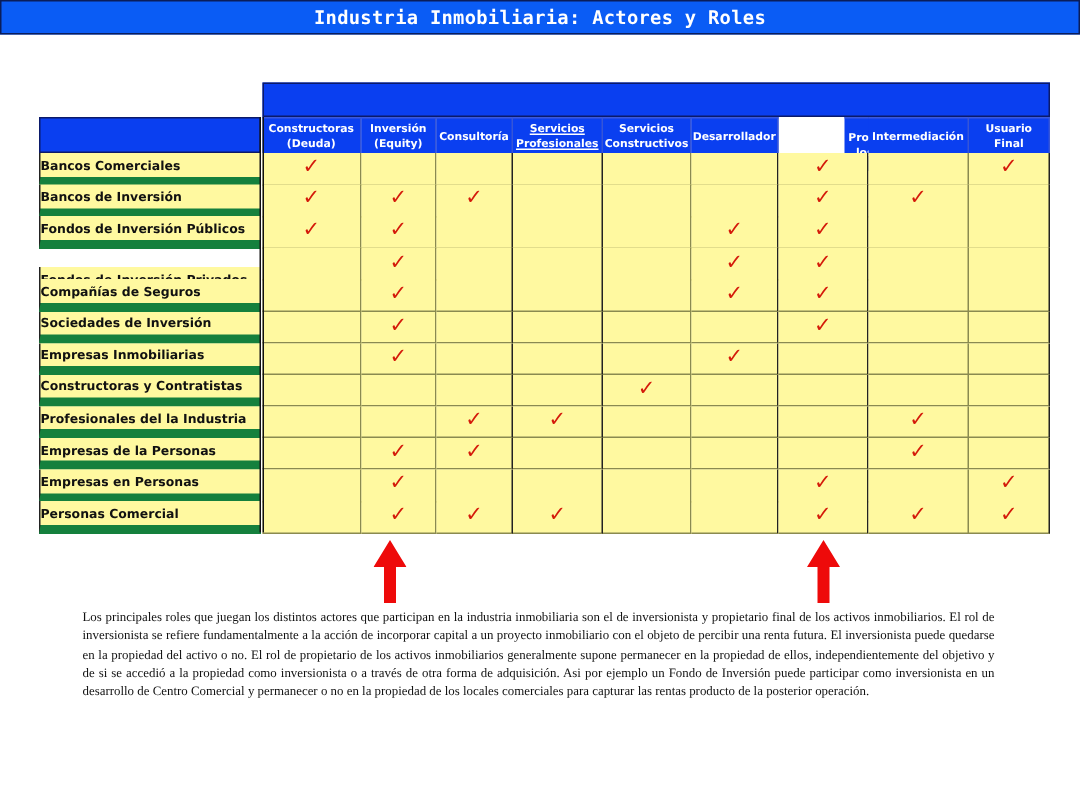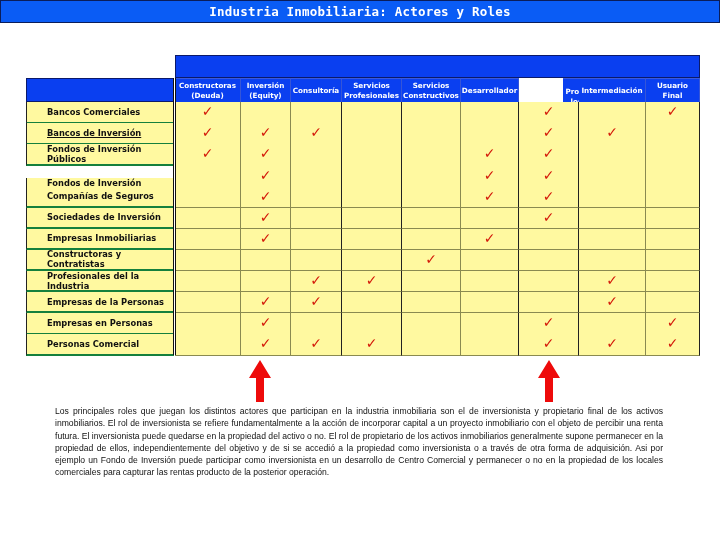--- a/index.html
+++ b/index.html
@@ -8,39 +8,39 @@
   .titlebar { position:absolute; left:0; top:0; width:718px; height:21px; background:#0a5cf5;
               border:1px solid #0a1d5a; color:#ffffff; font-family:"DejaVu Sans Mono", monospace;
               font-size:12.5px; font-weight:bold; text-align:center; line-height:21px; letter-spacing:0.2px; }
   .abs { position:absolute; box-sizing:border-box; }
   .hdr { background:#0a3ff0; color:#ffffff; font-weight:bold; display:flex; align-items:center; justify-content:center; text-align:center; }
   .rolhdr { font-size:12px; border:1px solid #0b1a6a; }
   .actorhdr { font-size:11px; border:1px solid #0b1a6a; }
   .colhdr { font-size:7.2px; line-height:10px; border-right:1px solid #3555d8; border-top:1px solid #3a5ae0; }
   .cell { background:#fff9a0; border-right:1px solid #8a8a50; border-bottom:1px solid #8a8a50; }
   .cell.dark { border-right:1px solid #222; }
-  .actorcell { background:#fff9a0; border-bottom:2px solid #15803d; font-size:8.3px; font-weight:bold; color:#111;
-               padding-left:20px; display:flex; align-items:center; }
+  .actorcell { background:#fff9a0; border-bottom:6px solid #15803d; font-size:8.3px; font-weight:bold; color:#111;
+               padding-left:0; display:flex; align-items:center; }
   .check { position:absolute; left:50%; top:50%; transform:translate(-50%,-55%); color:#d41a0a; font-size:14px; font-weight:bold; line-height:1; }
-  .para { position:absolute; left:55px; top:405px; width:608px; font-family:Liberation Sans, sans-serif;
+  .para { position:absolute; left:55px; top:405px; width:608px; font-family:Liberation Serif, serif;
           font-size:8.6px; line-height:12.3px; color:#111; text-align:justify; }
   .arrow { position:absolute; }
 </style>
 </head>
 <body>
 
 <div class="titlebar">Industria Inmobiliaria:   Actores y Roles</div>
 
 <div id="table">
     <div class="abs hdr rolhdr" style="left: 175px; top: 55px; width: 525px; height: 23px;"></div>
     <div class="abs hdr actorhdr" style="left: 26px; top: 78px; width: 148px; height: 24px;"></div>
     <div class="abs hdr colhdr" style="left: 175px; top: 78px; width: 66px; height: 24px;">Constructoras (Deuda)</div>
     <div class="abs hdr colhdr" style="left: 241px; top: 78px; width: 50px; height: 24px;">Inversión (Equity)</div>
     <div class="abs hdr colhdr" style="left: 291px; top: 78px; width: 51px; height: 24px;">Consultoría</div>
-    <div class="abs hdr colhdr" style="left: 342px; top: 78px; width: 60px; height: 24px;">Servicios Profesionales</div>
+    <div class="abs hdr colhdr" style="left: 342px; top: 78px; width: 60px; height: 24px; text-decoration: underline;">Servicios Profesionales</div>
     <div class="abs hdr colhdr" style="left: 402px; top: 78px; width: 59px; height: 24px;">Servicios Constructivos</div>
     <div class="abs hdr colhdr" style="left: 461px; top: 78px; width: 58px; height: 24px;">Desarrollador</div>
     <div class="abs hdr colhdr" style="left: 519px; top: 78px; width: 60px; height: 36px; margin-left: 44px;">Propiedad de los Activos</div>
     <div class="abs hdr colhdr" style="left: 579px; top: 78px; width: 67px; height: 24px;">Intermediación</div>
     <div class="abs hdr colhdr" style="left: 646px; top: 78px; width: 54px; height: 24px;">Usuario Final</div>
     <div class="abs " style="left: 173px; top: 78px; width: 3px; height: 277.2px; border-left: 1px solid rgb(17, 17, 17); border-right: 1px solid rgb(17, 17, 17); z-index: 3;"></div>
     <div class="abs actorcell" style="left: 26px; top: 102px; width: 148px; height: 21.6px; border-left: 1px solid rgb(34, 34, 34);">Bancos Comerciales</div>
     <div class="abs cell" style="left: 175px; top: 102px; width: 66px; height: 21.6px;">
       <span class="check">✓</span>
     </div>
@@ -49,21 +49,21 @@
     <div class="abs cell dark" style="left: 342px; top: 102px; width: 60px; height: 21.6px;"></div>
     <div class="abs cell" style="left: 402px; top: 102px; width: 59px; height: 21.6px;"></div>
     <div class="abs cell dark" style="left: 461px; top: 102px; width: 58px; height: 21.6px;"></div>
     <div class="abs cell dark" style="left: 519px; top: 102px; width: 60px; height: 21.6px;">
       <span class="check">✓</span>
     </div>
     <div class="abs cell" style="left: 579px; top: 102px; width: 67px; height: 21.6px;"></div>
     <div class="abs cell dark" style="left: 646px; top: 102px; width: 54px; height: 21.6px;">
       <span class="check">✓</span>
     </div>
-    <div class="abs actorcell" style="left: 26px; top: 123.1px; width: 148px; height: 21.6px; border-left: 1px solid rgb(34, 34, 34); text-decoration: underline;">Bancos de Inversión</div>
+    <div class="abs actorcell" style="left: 26px; top: 123.1px; width: 148px; height: 21.6px; border-left: 1px solid rgb(34, 34, 34);">Bancos de Inversión</div>
     <div class="abs cell" style="left: 175px; top: 123.1px; width: 66px; height: 21.6px;">
       <span class="check">✓</span>
     </div>
     <div class="abs cell" style="left: 241px; top: 123.1px; width: 50px; height: 21.6px;">
       <span class="check">✓</span>
     </div>
     <div class="abs cell dark" style="left: 291px; top: 123.1px; width: 51px; height: 21.6px;">
       <span class="check">✓</span>
     </div>
     <div class="abs cell dark" style="left: 342px; top: 123.1px; width: 60px; height: 21.6px;"></div>

